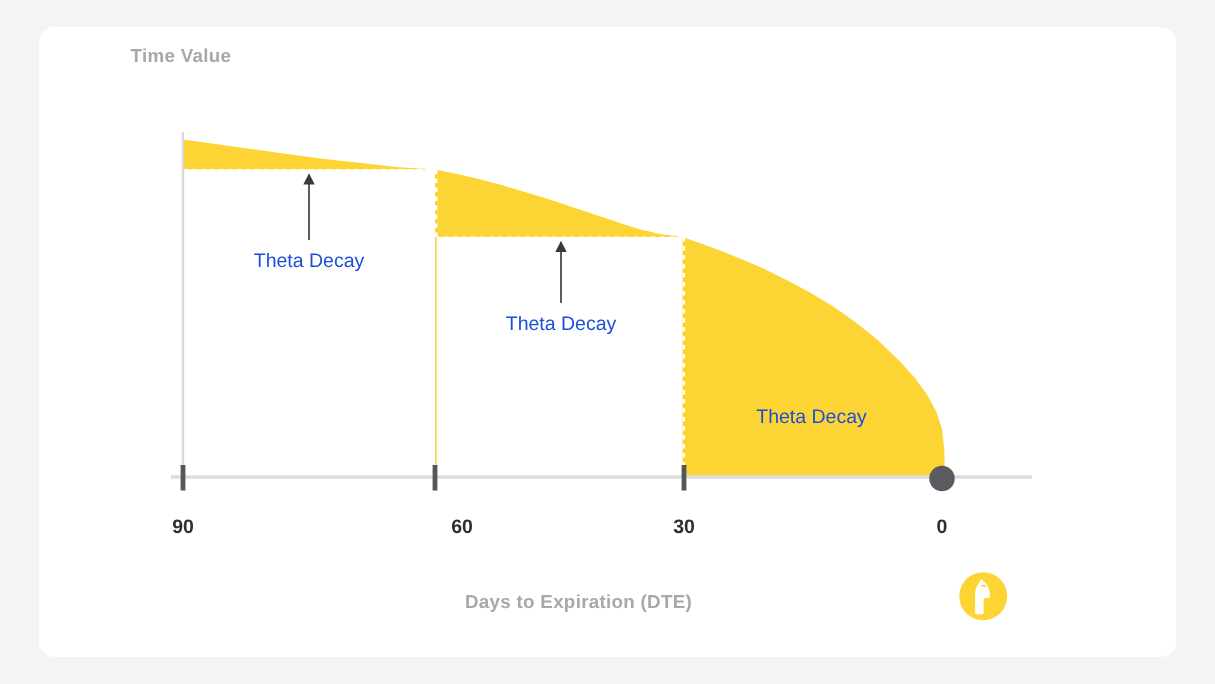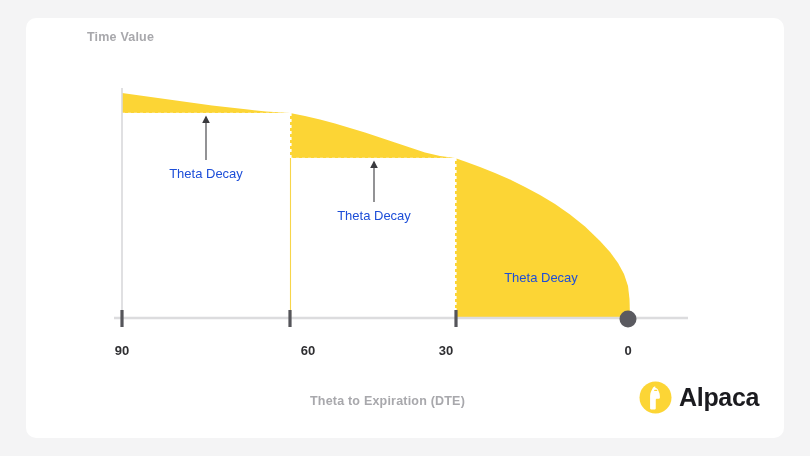--- a/index.html
+++ b/index.html
@@ -116,34 +116,33 @@
     <path d="M 202.2,123 L 206,115.5 L 209.8,123" fill="#3a3a3e" stroke="none"></path>
   </g>
   <g stroke="#3a3a3e" stroke-width="1.1" fill="none">
     <line x1="374" y1="202" x2="374" y2="162"></line>
     <path d="M 370.2,168 L 374,160.5 L 377.8,168" fill="#3a3a3e" stroke="none"></path>
   </g>
 </svg>
 
 <div class="ylabel">Time Value</div>
 
-<div class="xlabel">Theta to Expiration (DTE)</div>
+<div class="xlabel">Days to Expiration (DTE)</div>
 
 <div class="tick" style="left:122px">90</div>
 <div class="tick" style="left:308px">60</div>
-<div class="tick" style="left:446px">30</div>
+<div class="tick" style="left:456px">30</div>
 <div class="tick" style="left:628px">0</div>
 
 <div class="ann" style="left:206px;top:166px">Theta Decay</div>
 <div class="ann" style="left:374px;top:208px">Theta Decay</div>
 <div class="ann" style="left:541px;top:270px">Theta Decay</div>
 
 <div id="logo">
   <svg class="mark" viewBox="0 0 64 64" xmlns="http://www.w3.org/2000/svg">
     <circle cx="32" cy="32" r="31" fill="#fcd535"></circle>
     <path fill="#ffffff" d="M31.6 10.5c-2.0 0-3.7 1.1-4.6 2.8l-3.0 5.8c-1.6 3.1-2.5 6.5-2.5 10.0
              v24.3c0 1.0 0.8 1.8 1.8 1.8h7.4c1.0 0 1.8-0.8 1.8-1.8V36.4
              c0-1.1 0.9-2.0 2.0-2.0h4.2c1.0 0 1.8-0.8 1.8-1.8v-3.0
              c0-3.6-0.9-7.1-2.6-10.2l-1.7-3.2c-0.9-1.6-2.5-2.6-4.3-2.7z"></path>
     <path fill="#fcd535" d="M30.0 17.0l4.6 0.0 1.2 2.6-6.6 0z"></path>
   </svg>
-  <div class="word">Alpaca</div>
 </div>
 
 </body></html>

